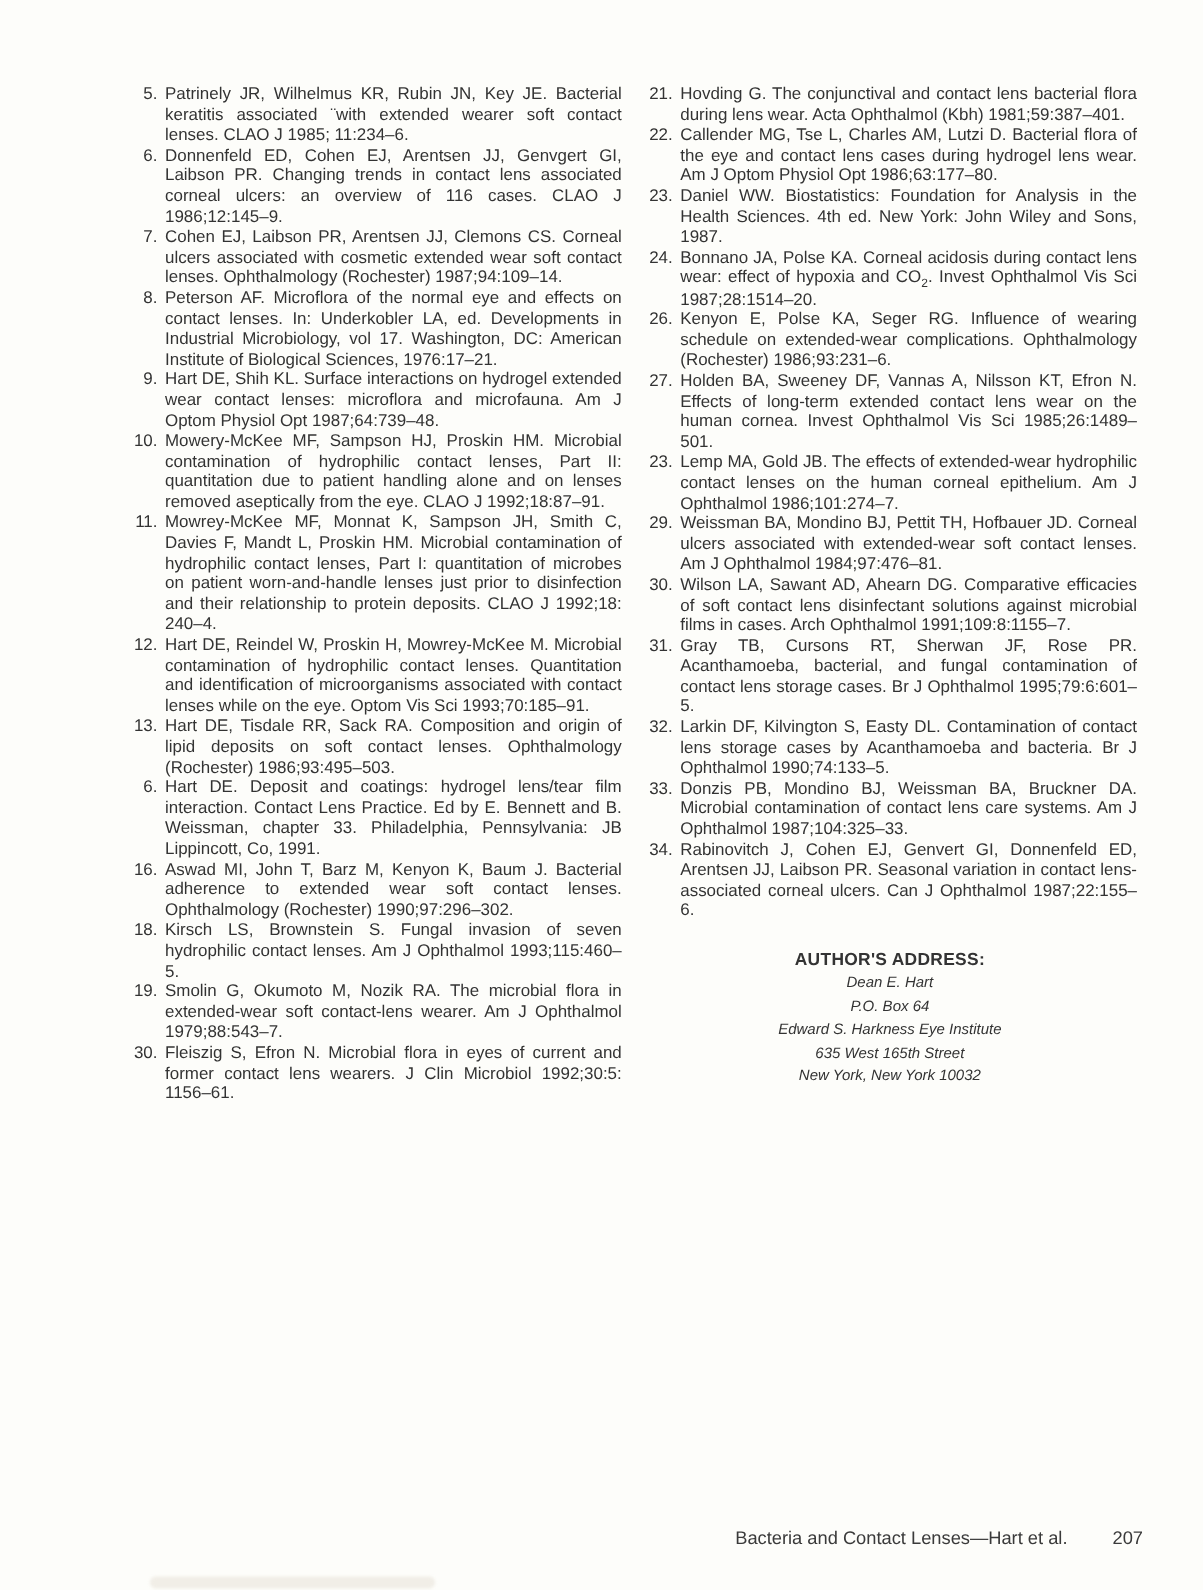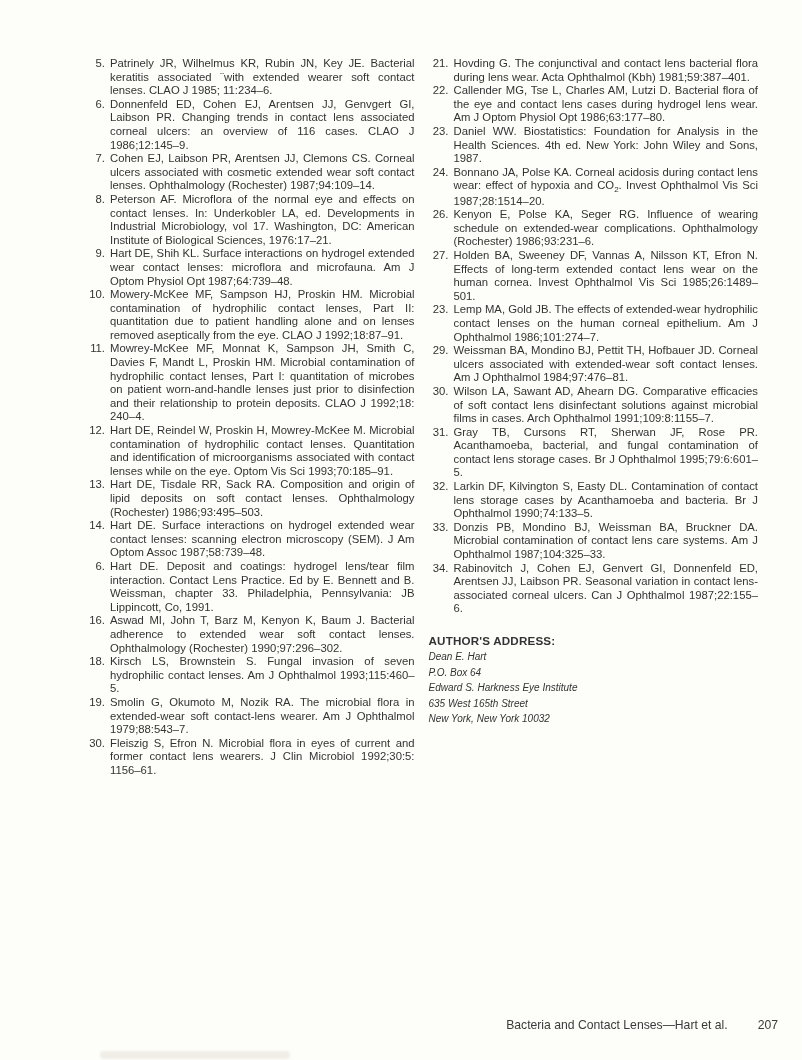--- a/index.html
+++ b/index.html
@@ -18,25 +18,25 @@
   .col{
     width:330px;
     font-size:11.3px;line-height:13.6px;
     text-align:justify;
   }
   .ref{display:flex;}
   .ref-num{flex:0 0 20px;text-align:right;padding-right:5px;white-space:nowrap;}
   .ref-text{flex:1;text-align:justify;}
   .it{font-style:italic;}
   sub{font-size:8px;line-height:1;}
-  .address{margin-top:17px;text-align:left;}
+  .address{margin-top:17px;text-align:center;}
   .addr-heading{font-weight:700;font-size:11.6px;line-height:16px;letter-spacing:.2px;}
   .addr-line{font-style:italic;font-size:10px;line-height:15.6px;}
   .footer{
-    position:absolute;right:24px;bottom:28px;
+    position:absolute;right:40px;bottom:28px;
     font-size:12.2px;color:#3a3a3a;white-space:nowrap;margin-left:32px;
   }
   .pgnum{margin-left:30px;}
   .smudge{
     position:absolute;left:100px;bottom:1px;width:190px;height:8px;
     background:rgba(214,205,190,0.30);
     border-radius:4px;
     filter:blur(1.2px);
   }
 </style>
@@ -76,24 +76,20 @@
             <span class="ref-num">11.</span>
             <span class="ref-text"><span>Mowrey-McKee MF, Monnat K, Sampson JH, Smith C, Davies F, Mandt L, Proskin HM. Microbial contamination of hydrophilic contact lenses, Part I: quantitation of microbes on patient worn-and-handle lenses just prior to disinfection and their relationship to protein deposits. CLAO J 1992;18: 240–4.</span></span>
           </div>
           <div class="ref">
             <span class="ref-num">12.</span>
             <span class="ref-text"><span>Hart DE, Reindel W, Proskin H, Mowrey-McKee M. Microbial contamination of hydrophilic contact lenses. Quantitation and identification of microorganisms associated with contact lenses while on the eye. Optom Vis Sci 1993;70:185–91.</span></span>
           </div>
           <div class="ref">
             <span class="ref-num">13.</span>
             <span class="ref-text"><span>Hart DE, Tisdale RR, Sack RA. Composition and origin of lipid deposits on soft contact lenses. Ophthalmology (Rochester) 1986;93:495–503.</span></span>
-          </div>
-          <div class="ref">
-            <span class="ref-num">14.</span>
-            <span class="ref-text"><span>Hart DE. Surface interactions on hydrogel extended wear contact lenses: scanning electron microscopy (SEM). J Am Optom Assoc 1987;58:739–48.</span></span>
           </div>
           <div class="ref">
             <span class="ref-num">6.</span>
             <span class="ref-text"><span>Hart DE. Deposit and coatings: hydrogel lens/tear film interaction. Contact Lens Practice. Ed by E. Bennett and B. Weissman, chapter 33. Philadelphia, Pennsylvania: JB Lippincott, Co, 1991.</span></span>
           </div>
           <div class="ref">
             <span class="ref-num">16.</span>
             <span class="ref-text"><span>Aswad MI, John T, Barz M, Kenyon K, Baum J. Bacterial adherence to extended wear soft contact lenses. Ophthalmology (Rochester) 1990;97:296–302.</span></span>
           </div>
           <div class="ref">

